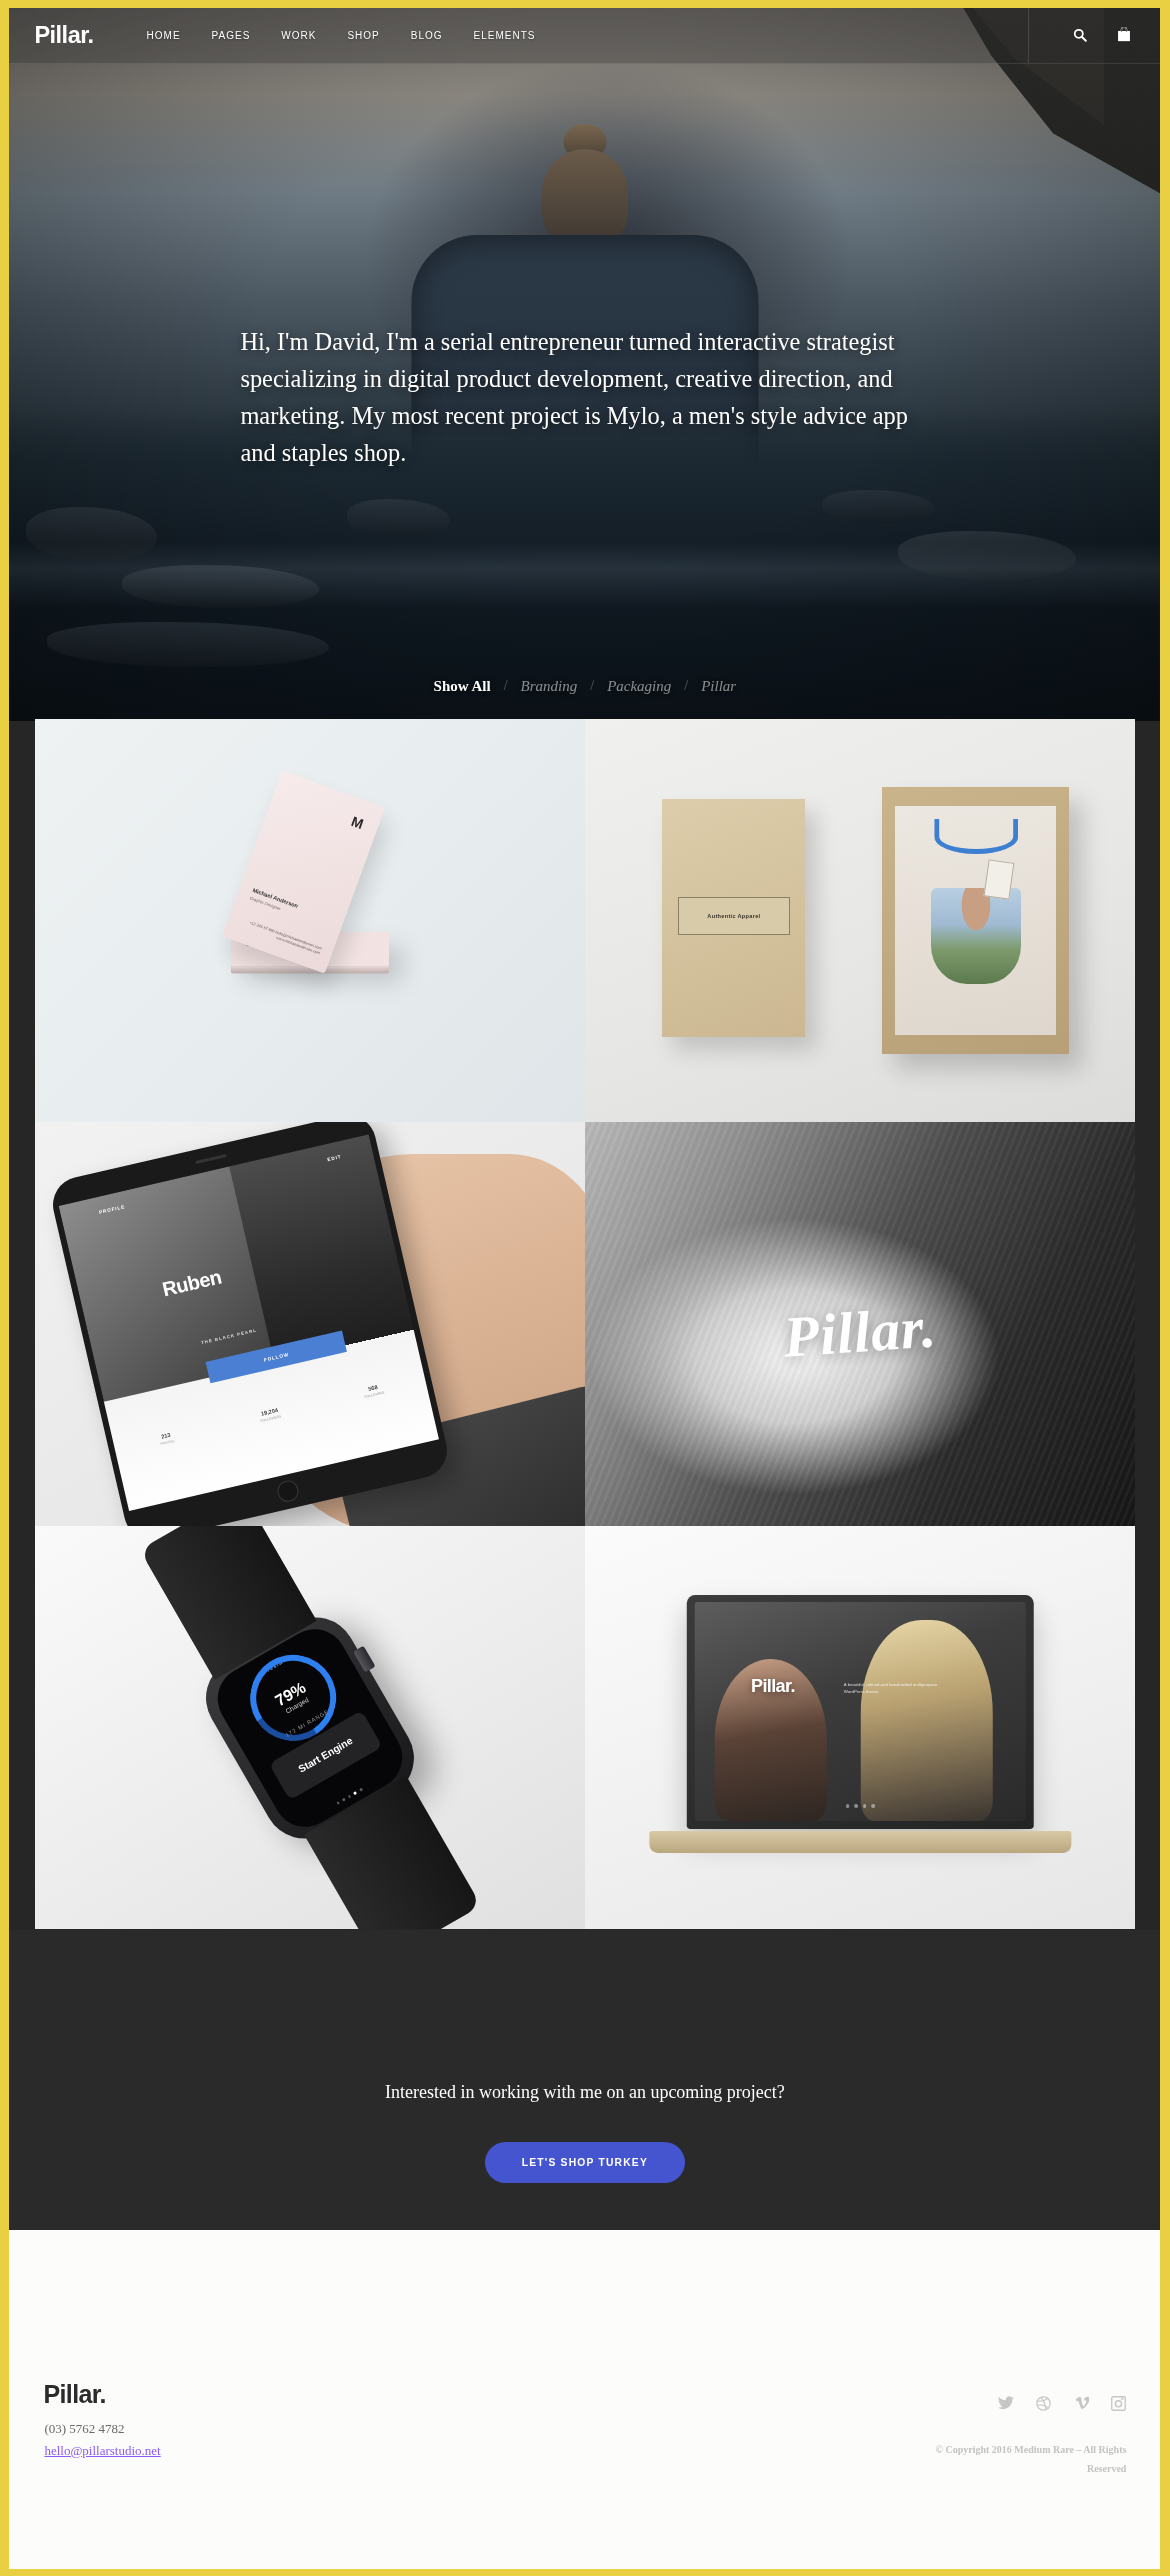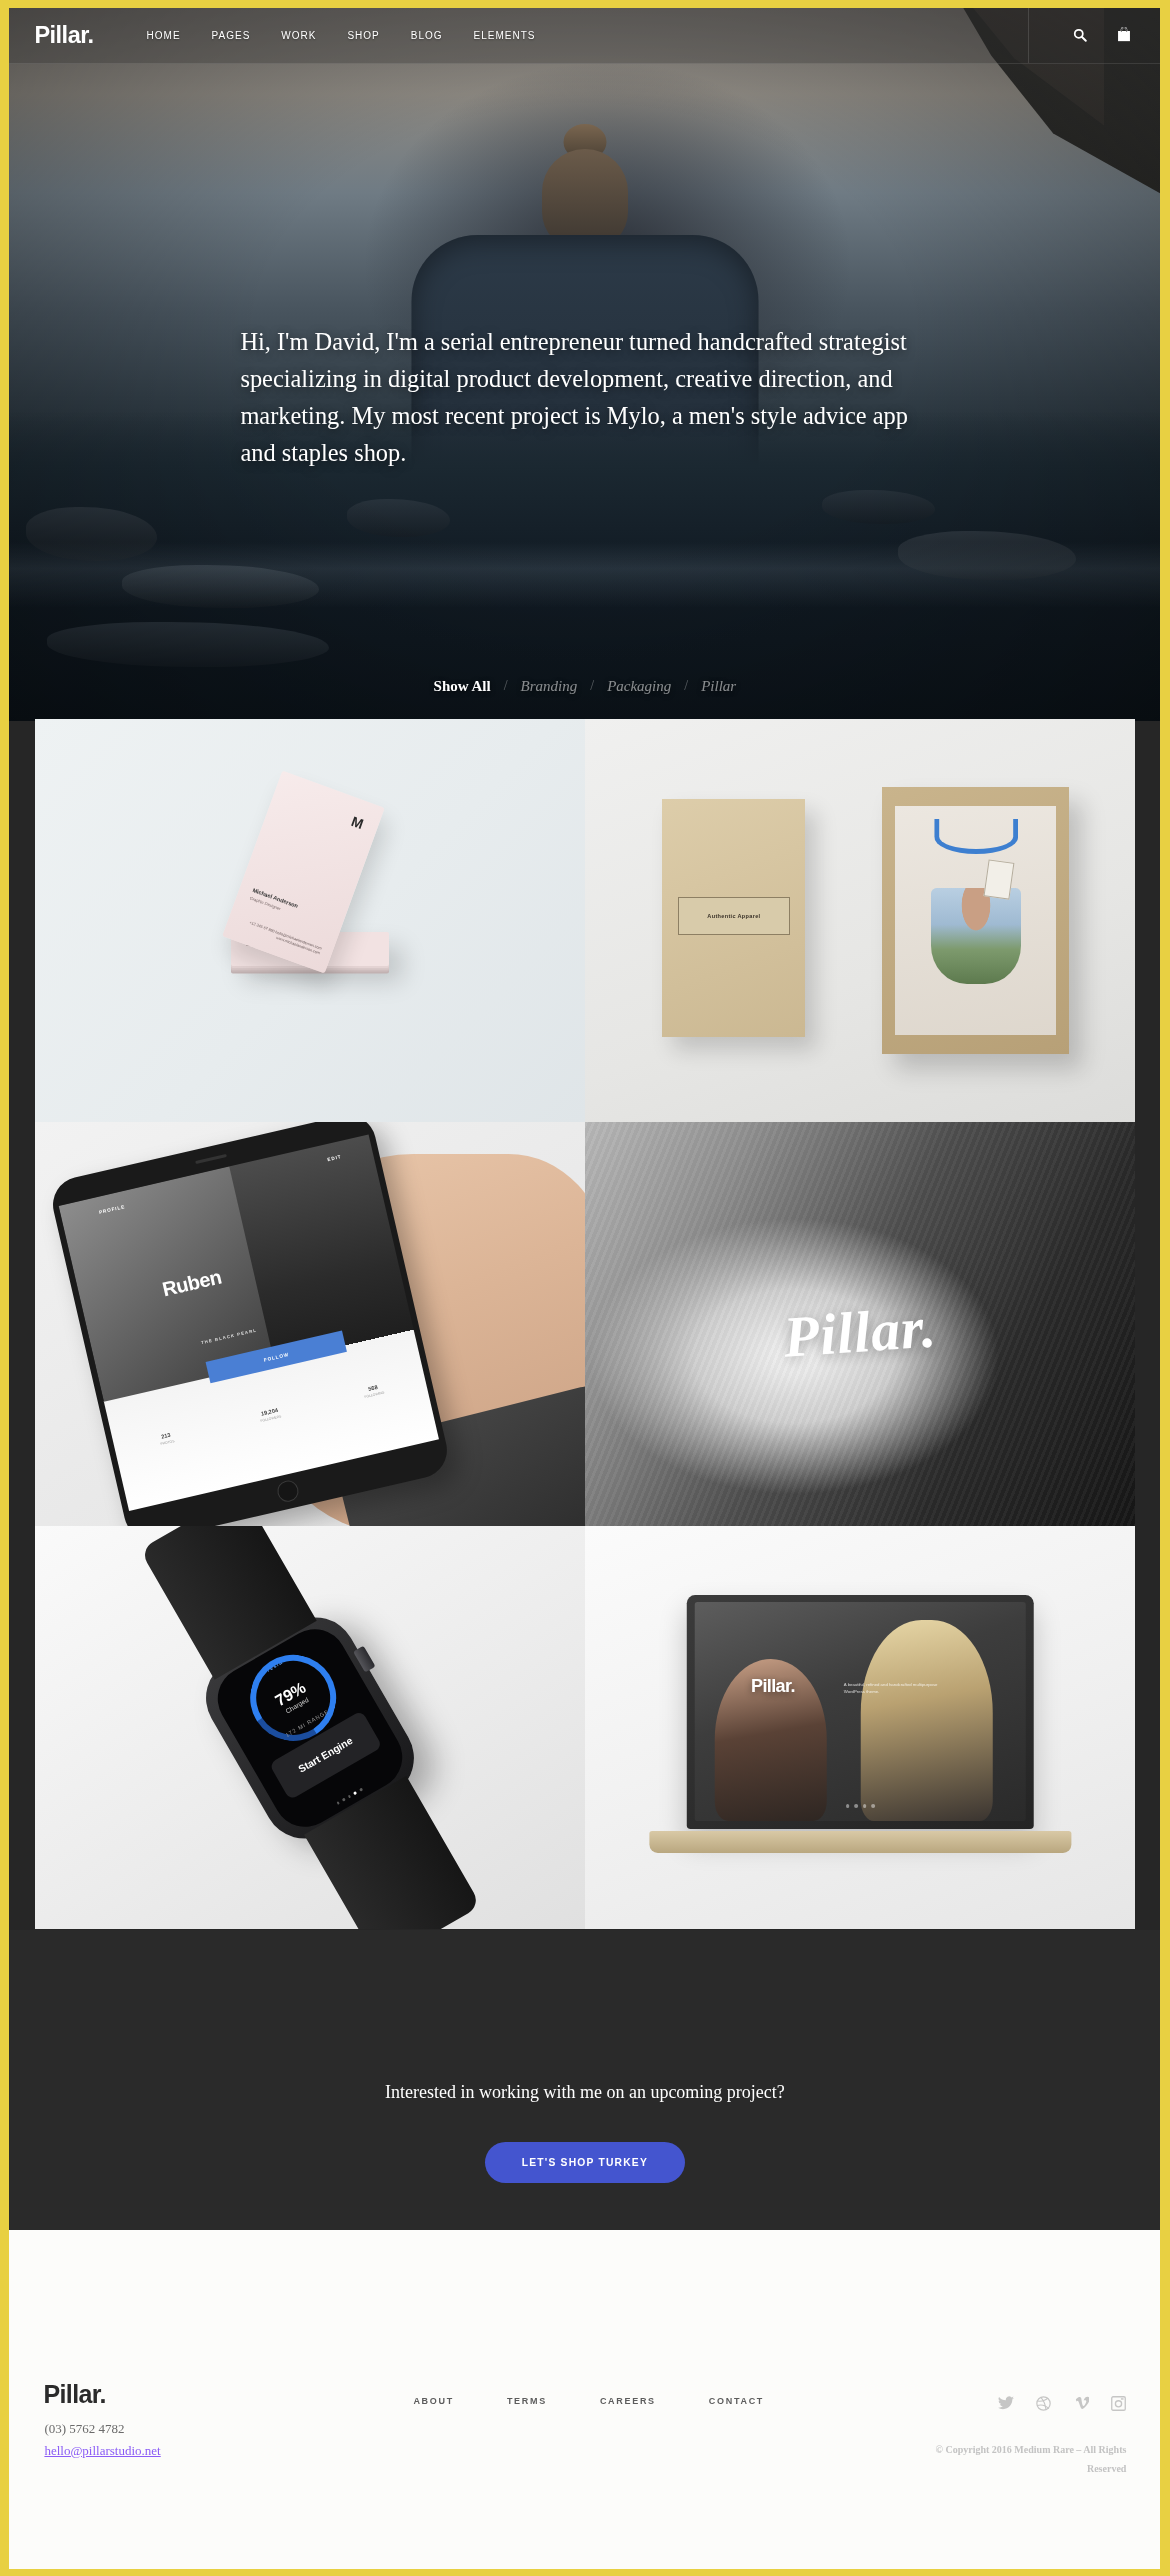--- a/index.html
+++ b/index.html
@@ -456,21 +456,21 @@
         <div class="wave-rock wr2"></div>
         <div class="wave-rock wr3"></div>
         <div class="wave-rock wr4"></div>
         <div class="wave-rock wr5"></div>
         <div class="wave-rock wr6"></div>
       </div>
       <div class="hero-foam"></div>
       <div class="hero-vignette"></div>
     </div>
 
-    <div class="hero-text">Hi, I'm David, I'm a serial entrepreneur turned handcrafted strategist specializing in digital product development, creative direction, and marketing. My most recent project is Mylo, a men's style advice app and staples shop.</div>
+    <div class="hero-text">Hi, I'm David, I'm a serial entrepreneur turned interactive strategist specializing in digital product development, creative direction, and marketing. My most recent project is Mylo, a men's style advice app and staples shop.</div>
   </div>
 
   <div class="site-header">
     <div class="logo">Pillar.</div>
     <div class="main-nav">
       <a class="nav-item">HOME</a>
       <a class="nav-item">PAGES</a>
       <a class="nav-item">WORK</a>
       <a class="nav-item">SHOP</a>
       <a class="nav-item">BLOG</a>
@@ -621,26 +621,20 @@
     <div class="cta-title">Interested in working with me on an upcoming project?</div>
     <button class="cta-btn">LET'S SHOP TURKEY</button>
   </div>
 
   <div class="footer">
     <div class="footer-inner">
       <div class="f-logo">Pillar.</div>
       <div class="f-phone">(03) 5762 4782</div>
       <a class="f-mail">hello@pillarstudio.net</a>
 
-      <div class="f-nav">
-        <a>ABOUT</a>
-        <a>TERMS</a>
-        <a>CAREERS</a>
-        <a>CONTACT</a>
-      </div>
 
       <div class="f-social">
         <span class="si">
           <svg width="16" height="14" viewBox="0 0 18 15">
             <path d="M18 1.8a7 7 0 0 1-2.1.6A3.7 3.7 0 0 0 17.5.3a7.3 7.3 0 0 1-2.3.9A3.66 3.66 0 0 0 8.9 4.5 10.4 10.4 0 0 1 1.2.7a3.66 3.66 0 0 0 1.1 4.9A3.6 3.6 0 0 1 .7 5.1a3.66 3.66 0 0 0 2.9 3.6 3.7 3.7 0 0 1-1.6.06 3.67 3.67 0 0 0 3.4 2.5A7.35 7.35 0 0 1 0 12.8a10.4 10.4 0 0 0 5.6 1.65c6.8 0 10.5-5.6 10.5-10.5v-.5A7.4 7.4 0 0 0 18 1.8z" fill="#9a9a9a"></path>
           </svg>
         </span>
         <span class="si">
           <svg width="15" height="15" viewBox="0 0 16 16">
             <circle cx="8" cy="8" r="7.1" fill="none" stroke="#9a9a9a" stroke-width="1.3"></circle>

